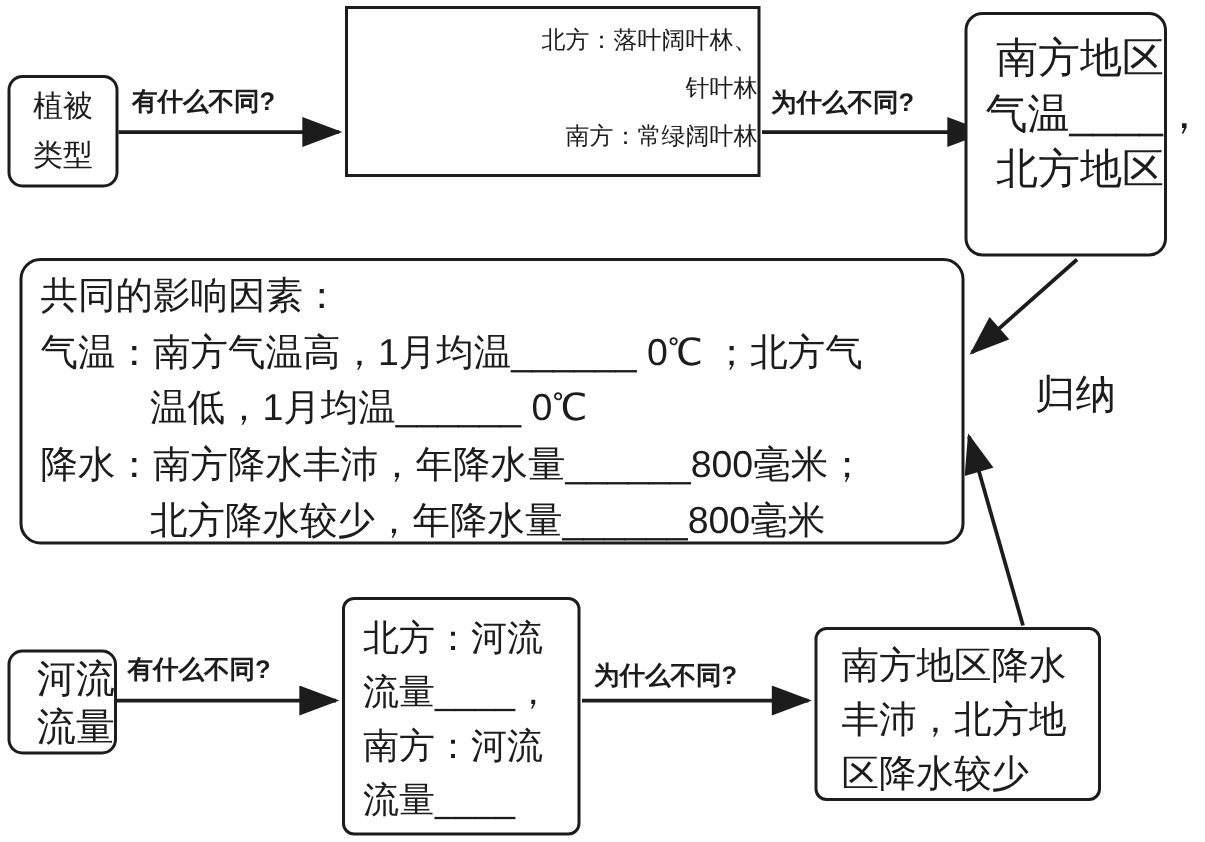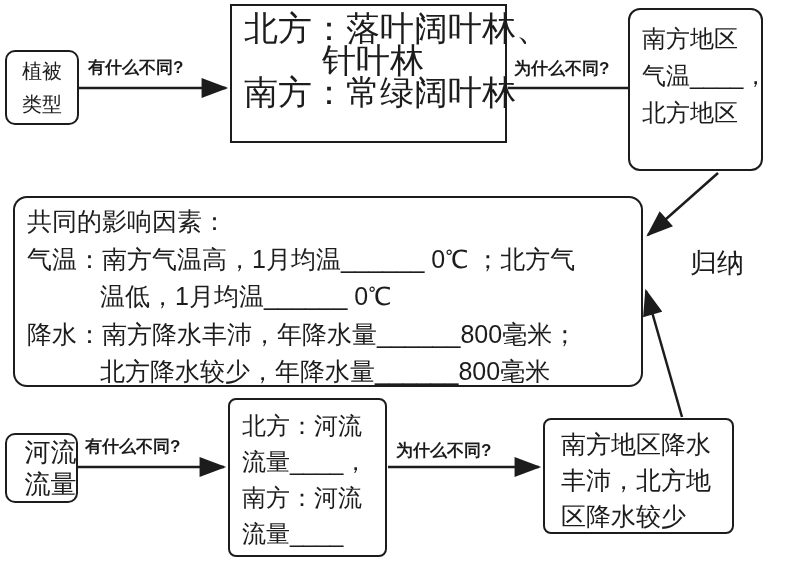--- a/index.html
+++ b/index.html
@@ -33,39 +33,39 @@
   
   #vegetation-node {
     left: 5px; top: 50px; width: 74px; height: 75px;
     border-radius: 10px;
     display: flex; flex-direction: column;
     align-items: center; justify-content: center;
     font-size: 20px; line-height: 33px; font-weight: 500;
   }
   
   #veg-detail-node {
-    left: 230px; top: 4px; width: 277px; height: 139px;
+    left: 230px; top: 4px; width: 277px; height: 114px;
     border-radius: 0;
     padding: 6px 0 0 12px;
-    font-size: 34px; line-height: 32px;
+    font-size: 16px; line-height: 32px; text-align: right;
   }
   #veg-detail-node .indent { padding-left: 78px; }
   
   #temp-result-node {
-    left: 628px; top: 8px; width: 135px; height: 163px;
+    left: 643px; top: 8px; width: 135px; height: 163px;
     border-radius: 12px;
     padding: 10px 0 0 12px;
-    font-size: 24px; line-height: 37px;
+    font-size: 28px; line-height: 37px; text-align: right;
   }
   
   #common-factors-node {
     left: 13px; top: 172px; width: 630px; height: 191px;
     border-radius: 14px;
     padding: 5px 0 0 12px;
-    font-size: 25px; line-height: 37.5px; margin-top: 24px;
+    font-size: 25px; line-height: 37.5px;
   }
   #common-factors-node .indent { padding-left: 73px; }
   
   #river-node {
     left: 5px; top: 433px; width: 73px; height: 70px;
     border-radius: 10px;
     display: flex; flex-direction: column;
     align-items: center; justify-content: center;
     font-size: 26px; line-height: 32px; font-weight: 500; padding-left: 18px;
   }

